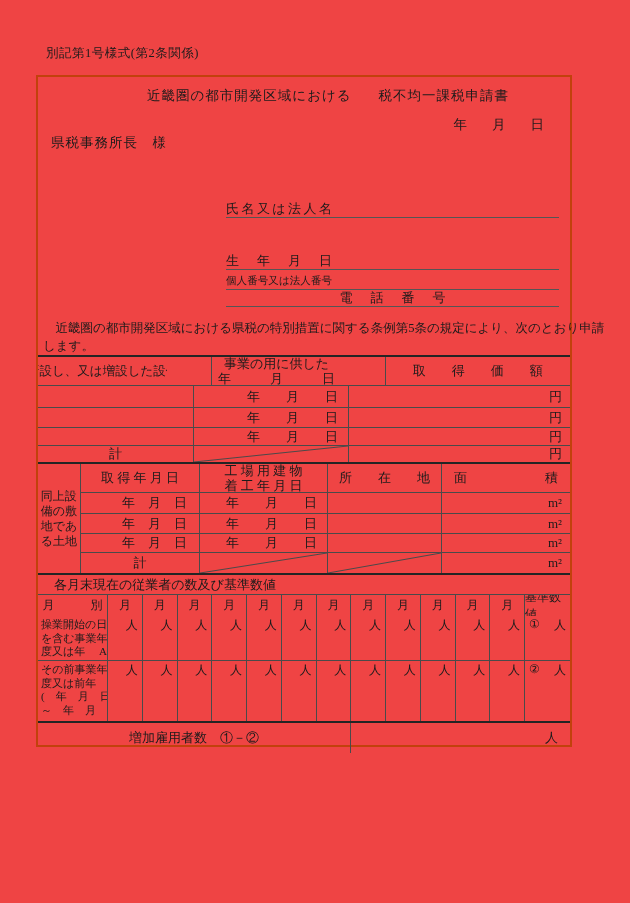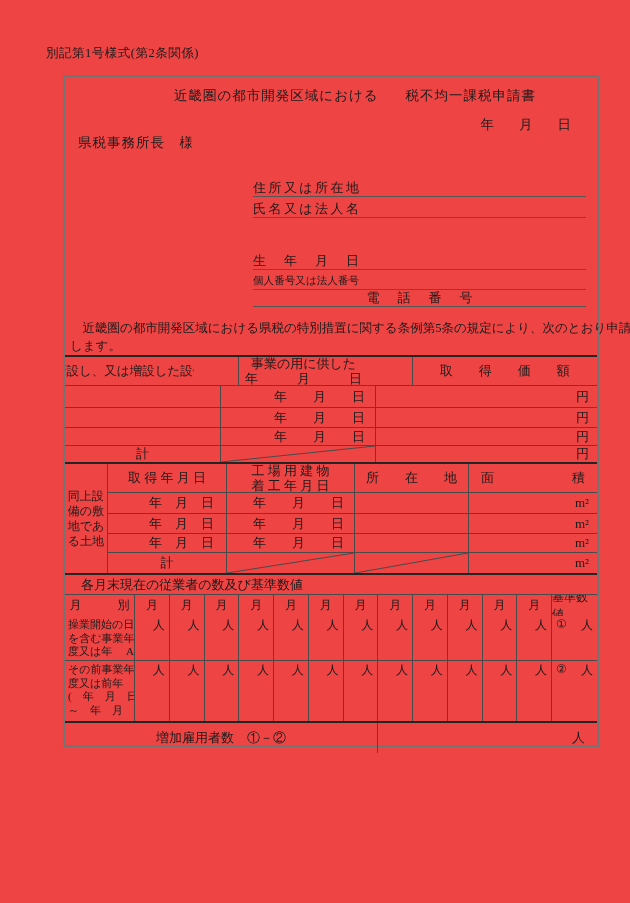--- a/index.html
+++ b/index.html
@@ -1,20 +1,20 @@
 <!DOCTYPE html>
 <html><head>
 <meta charset="utf-8">
 <style>
   html,body{margin:0;padding:0;background:#ffffff;}
   .page{position:relative;width:630px;height:903px;background:#ef4444;
         font-family:"Liberation Serif","DejaVu Serif",serif;color:#1b1b1b;overflow:hidden;}
   .abs{position:absolute;}
   .form-id{left:46px;top:45px;font-size:12.5px;letter-spacing:.5px;}
-  .box{left:63px;top:75px;width:536px;height:672px;border:2px solid #737373;box-sizing:border-box;}
+  .box{left:36px;top:75px;width:536px;height:672px;border:2px solid #c2410c;box-sizing:border-box;}
 
   
   .title-row{left:109px;top:10px;display:flex;gap:27px;font-size:13.5px;letter-spacing:1px;}
   .date-row{top:39px;right:26px;display:flex;gap:25px;font-size:13.5px;}
   .addressee{left:13px;top:57px;font-size:13.5px;letter-spacing:1px;}
 
   
   .frow{left:188px;width:333px;border-bottom:1px solid #555;display:flex;align-items:flex-end;box-sizing:border-box;}
   .flabel{width:106px;font-size:13px;text-align:justify;text-align-last:justify;white-space:pre-line;line-height:14.5px;padding-bottom:1px;}
   .flabel.small{font-size:10.5px;letter-spacing:0;}
@@ -88,23 +88,20 @@
     </div>
 
     <div class="abs date-row">
       <span>年</span>
       <span>月</span>
       <span>日</span>
     </div>
 
     <div class="abs addressee">県税事務所長　様</div>
 
-    <div class="abs frow" style="top:103px;height:17px;">
-      <div class="flabel">住所又は所在地</div>
-    </div>
     <div class="abs frow" style="top:124px;height:17px;">
       <div class="flabel">氏名又は法人名</div>
     </div>
     <div class="abs frow" style="top:176px;height:17px;">
       <div class="flabel">生年月日</div>
     </div>
     <div class="abs frow" style="top:196px;height:17px;">
       <div class="flabel small">個人番号又は法人番号</div>
     </div>
     <div class="abs frow" style="top:213px;height:17px;justify-content:center;">

